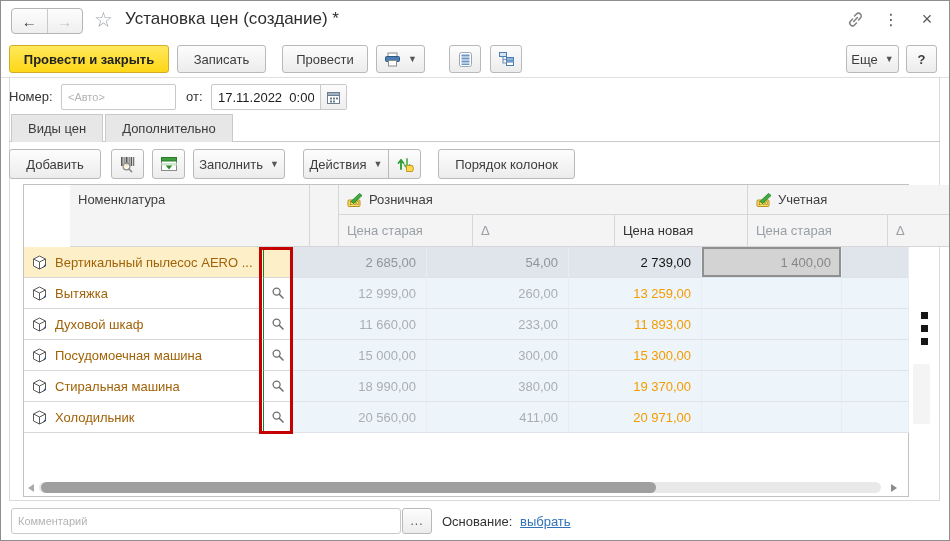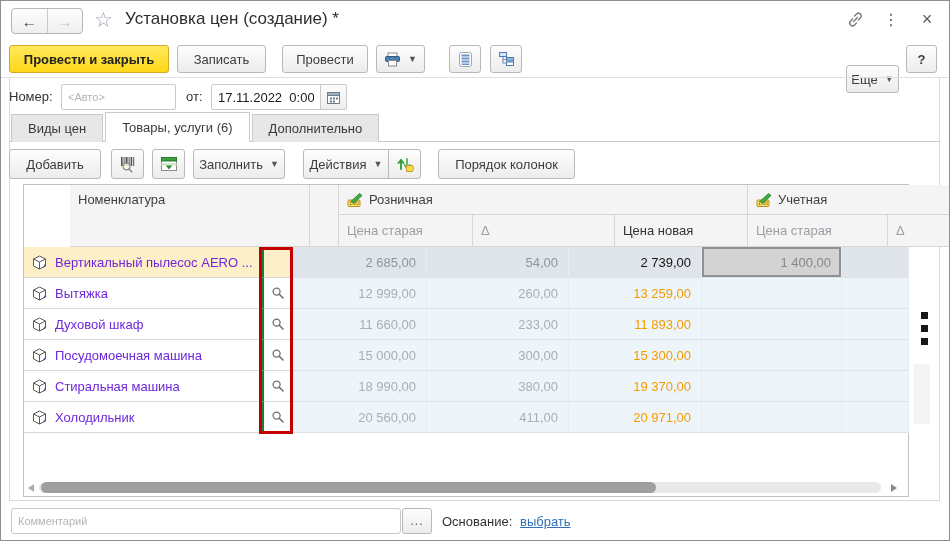--- a/index.html
+++ b/index.html
@@ -21,21 +21,21 @@
 
   
   .btn { position:absolute; height:28px; display:inline-flex; align-items:center; justify-content:center; padding:0 4px; background:linear-gradient(#fdfdfd,#ececec); border:1px solid #b9b9b9; border-radius:3px; font-size:13px; color:#3c3c3c; white-space:nowrap; }
   .btn .caret { font-size:9px; color:#555; margin-left:7px; }
   .btn-yellow { left:8px; top:44px; width:160px; font-weight:bold; background:linear-gradient(#ffe95c,#fed717); border-color:#d3ab25; color:#222; }
   .btn-write { left:176px; top:44px; width:89px; }
   .btn-post { left:281px; top:44px; width:86px; }
   .btn-print { left:375px; top:44px; width:49px; padding:0 6px; }
   .btn-reports { left:448px; top:44px; width:32px; padding:0; }
   .btn-structure { left:489px; top:44px; width:32px; padding:0; }
-  .btn-more { left:845px; top:44px; width:53px;margin-top:20px; }
+  .btn-more { left:845px; top:44px; width:53px; }
   .btn-help { left:905px; top:44px; width:31px; padding:0; font-weight:bold; }
   .sep-line { position:absolute; left:0; top:76px; width:100%; height:1px; background:#e0e0e0; }
 
   
   .inner-frame { position:absolute; left:8px; top:76px; width:931px; height:424px; border:1px solid #dadada; border-top:none; pointer-events:none; }
 
   
   .fld-label { position:absolute; top:88px; font-size:13px; color:#333; }
   .inp { position:absolute; top:83px; height:26px; border:1px solid #c9c9c9; border-radius:2px; font-family:inherit; font-size:11px; color:#1c1c1c; padding:0 6px; outline:none; }
   .inp::placeholder { color:#b3b3b3; }
@@ -71,21 +71,21 @@
   .h-gr2   { left:678px; top:0; width:207px; height:30px; gap:6px; }
   .h-rold  { left:269px; top:30px; width:134px; height:32px; }
   .h-rdelta{ left:403px; top:30px; width:142px; height:32px; }
   .h-rnew  { left:545px; top:30px; width:133px; height:32px; color:#333; }
   .h-aold  { left:678px; top:30px; width:140px; height:32px; }
   .h-adelta{ left:818px; top:30px; width:67px; height:32px; }
 
   .tbody { position:absolute; left:0; top:62px; width:885px; }
   .trow { display:grid; grid-template-columns:240px 29px 134px 142px 133px 140px 67px; height:31px; }
   .cell { border-right:1px solid #e7edf2; border-bottom:1px solid #dde3e8; display:flex; align-items:center; overflow:hidden; white-space:nowrap; }
-  .cell.namec { padding:0 8px; gap:8px; border-right:3px solid #15803d; border-bottom:1px solid #d8d8d8; color:#6d28d9; }
+  .cell.namec { padding:0 8px; gap:8px; border-right:1px solid #15803d; border-bottom:1px solid #d8d8d8; color:#a16207; }
   .cell.zoomc { justify-content:center; border-right:1px solid #cfcfcf; border-bottom:1px solid #d8d8d8; }
   .cell.num { justify-content:flex-end; padding:0 10px; background:#edf5fb; color:#a9aeb5; }
   .cell.newp { color:#f59b00; }
   .trow.current .cell.namec, .trow.current .cell.zoomc { background:#fdf0c9; }
   .trow.current .cell.num { background:#dfe5ea; color:#8f959c; }
   .trow.current .cell.newp { color:#141414; }
   .trow.current .cell.focusable { background:#d3d3d3; box-shadow:inset 0 0 0 2px #909090; color:#878787; }
 
   
   .hscroll { position:absolute; left:3px; right:3px; bottom:3px; height:11px; }
@@ -190,23 +190,20 @@
           <rect x="6" y="9.5" width="2" height="2" fill="#6d7e90"></rect>
       </svg>
     </div>
   </div>
 
   <div class="tabline"></div>
   <div class="tabbar">
       <div class="tab">
         <span>Виды цен</span>
       </div>
-      <div class="tab active">
-        <span>Товары, услуги (6)</span>
-      </div>
       <div class="tab">
         <span>Дополнительно</span>
       </div>
     </div>
 
   <div class="btn tt-btn tt-add">Добавить</div>
   <div class="btn tt-btn tt-barcode">
     <svg width="18" height="18" viewBox="0 0 18 18">
       <rect x="2" y="2" width="1.6" height="9" fill="#555"></rect>
         <rect x="4.6" y="2" width="1" height="9" fill="#555"></rect>

